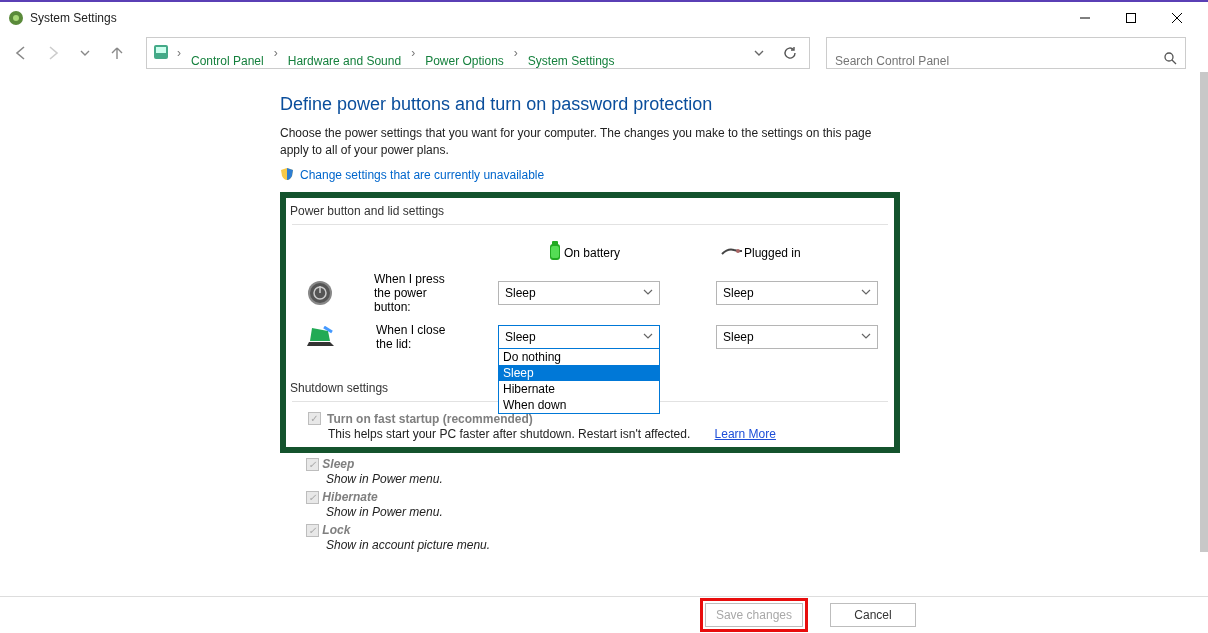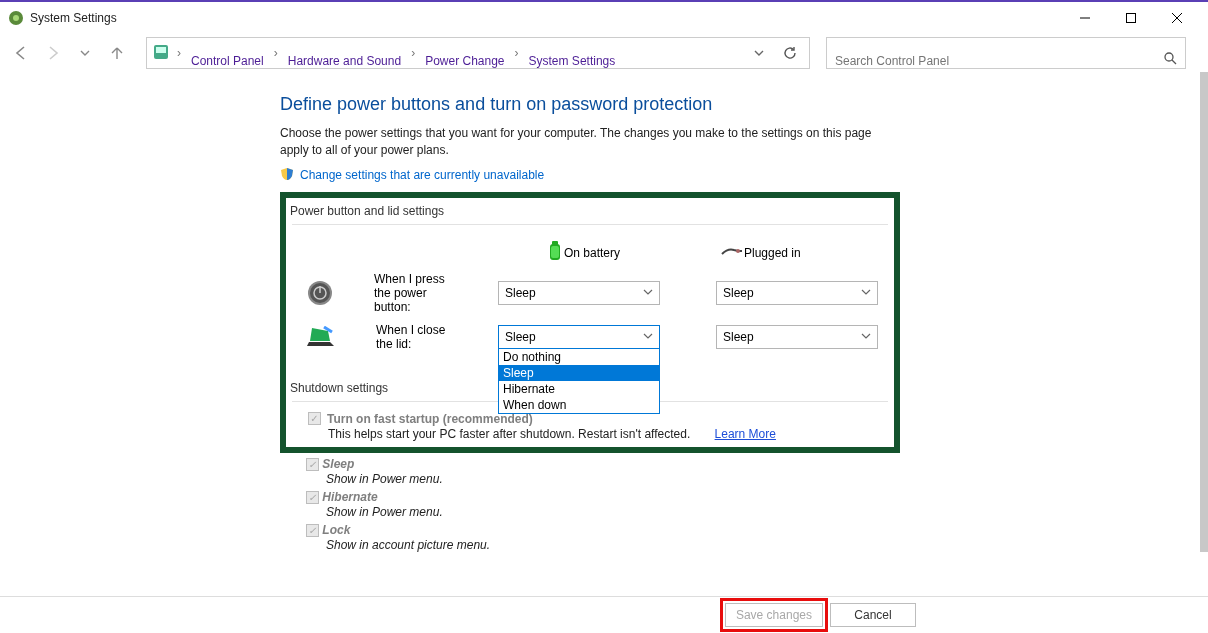--- a/index.html
+++ b/index.html
@@ -13,21 +13,21 @@
     .titlebar .appicon { width: 16px; height: 16px; margin-right: 6px; }
     .titlebar .title { flex: 0 0 auto; color: #222; }
     .titlebar .spacer { flex: 1; }
     .winbtn { width: 46px; height: 100%; display: flex; align-items: center; justify-content: center; color: #000; }
     
     
     .navrow { display: flex; align-items: center; height: 38px; padding: 0 8px; gap: 6px; }
     .navbtn { width: 26px; height: 26px; display: flex; align-items: center; justify-content: center; color: #9a9a9a; }
     .breadcrumb-box { flex: 0 0 664px; margin-left: 10px; height: 32px; border: 1px solid #ccc; display: flex; align-items: center; padding: 0 6px; gap: 6px; }
     .breadcrumb-box .chev { color: #777; padding: 0 2px; }
-    .breadcrumb-box .crumb { color: #4c1d95; padding: 0 2px; margin-top: 16px; }
+    .breadcrumb-box .crumb { color: #15803d; padding: 0 2px; margin-top: 16px; }
     .breadcrumb-box .bbtn { margin-left: auto; width: 24px; display: flex; justify-content: center; color: #555; }
     .breadcrumb-box .refresh { width: 26px; display: flex; justify-content: center; color: #555; }
     .searchbox { flex: 0 0 360px; height: 32px; border: 1px solid #ccc; margin-left: 10px; display: flex; align-items: flex-end; padding: 0 8px; }
     .searchbox input { border: none; outline: none; flex: 1; font-size: 12px; background: transparent; }
     .searchbox .sicon { color: #555; }
     
     
     .content-wrap { position: relative; }
     .scrollbar-vert { position: absolute; right: 0; top: 0; width: 8px; height: 480px; background: #c8c8c8; }
     .content { padding: 22px 0 0 280px; width: 905px; position: relative; }
@@ -57,21 +57,21 @@
     .shutdown-section { padding-top: 20px; }
     .check-row { padding-left: 22px; margin-top: 4px; }
     .check-row .cline { display: flex; align-items: center; gap: 6px; }
     .checkbox-dis { width: 13px; height: 13px; border: 1px solid #bdbdbd; background: #e8e8e8; display: inline-flex; align-items: center; justify-content: center; color: #a8a8a8; font-size: 10px; }
     .check-label-strong { font-weight: 600; color: #7f7f7f; }
     .check-sub { padding-left: 20px; color: #222; margin-top: 1px; }
     .learn { color: #1d4ed8; text-decoration: underline; margin-left: 21px; }
     .check-row-out { padding-left: 26px; margin-top: 4px; font-style: italic; }
     
     
-    .footer { position: absolute; top: 596px; left: 0; width: 100%; border-top: 1px solid #ddd; height: 36px; display: flex; align-items: center; justify-content: flex-end; padding-right: 292px; gap: 2px; }
+    .footer { position: absolute; top: 596px; left: 0; width: 100%; border-top: 1px solid #ddd; height: 36px; display: flex; align-items: center; justify-content: flex-end; padding-right: 292px; gap: 22px; }
     .btn { height: 24px; min-width: 86px; border: 1px solid #bdbdbd; background: #fff; display: flex; align-items: center; justify-content: center; color: #333; padding: 0 10px; }
     .btn.disabled { color: #a8a8a8; }
     .redbox2 { border: 3px solid #e80d0d; padding: 2px; }
   </style>
 </head>
 <body>
 
 <div class="topbar"></div>
 
 <div class="titlebar">
@@ -126,21 +126,21 @@
   <div class="breadcrumb-box">
     <span><svg width="16" height="16">
           <rect x="1" y="1" width="14" height="14" fill="#4a8" rx="2"></rect>
           <rect x="3" y="3" width="10" height="6" fill="#cfe"></rect>
         </svg></span>
     <span class="chev">›</span>
     <span class="crumb">Control Panel</span>
     <span class="chev">›</span>
     <span class="crumb">Hardware and Sound</span>
     <span class="chev">›</span>
-    <span class="crumb">Power Change</span>
+    <span class="crumb">Power Options</span>
     <span class="chev">›</span>
     <span class="crumb">System Settings</span>
     <span class="bbtn">
         <svg width="12" height="12">
           <path d="M2 4 L6 8 L10 4" fill="none" stroke="#666" stroke-width="1.4"></path>
         </svg>
       </span>
     <span class="refresh">
         <svg width="14" height="14">
           <path d="M12 7a5 5 0 1 1-1.5-3.5" fill="none" stroke="#555" stroke-width="1.4"></path>

